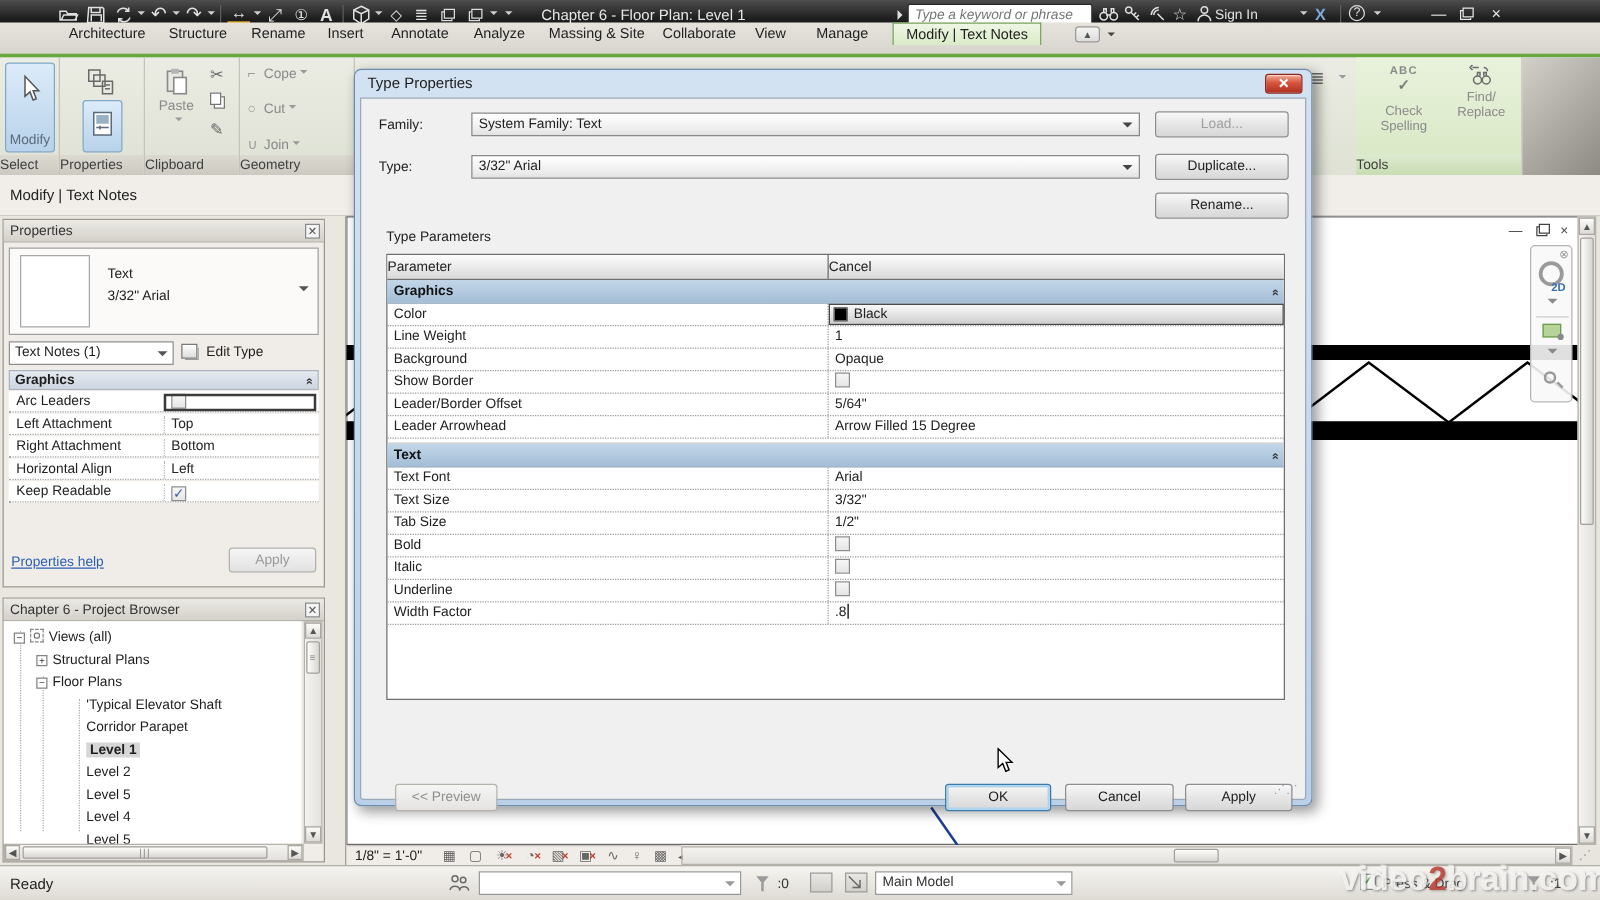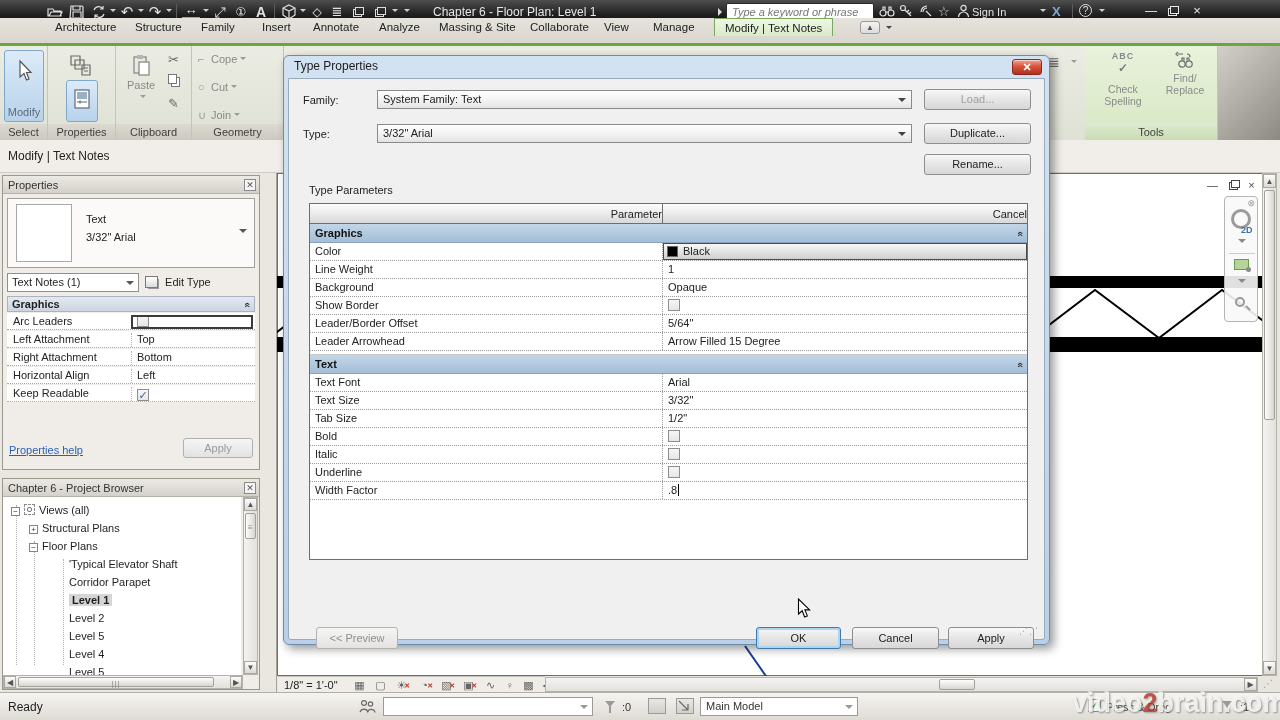--- a/index.html
+++ b/index.html
@@ -25,21 +25,21 @@
 #tabsrow{left:0;top:18px;width:1280px;height:32px;background:linear-gradient(#e6e3dd,#d5d2cb)}
 .rtab{position:absolute;top:1px;height:17px;line-height:17px;padding:0 9px;color:#222;font-size:11.5px}
 #ctxtab{position:absolute;top:0;height:18px;line-height:18px;padding:0 10px;background:linear-gradient(#eef6e4,#d9ebc8);border:1px solid #7aa85e;border-bottom:0;color:#1e1e1e;font-size:11.5px}
 #ribcollapse{position:absolute;left:860px;top:3px;width:20px;height:13px;background:linear-gradient(#f4f4f2,#ddd);border:1px solid #9a9a9a;border-radius:3px;text-align:center;line-height:11px;font-size:8px;color:#555}
 #ribcollapse-dd{position:absolute;left:886px;top:8px;border:3.5px solid transparent;border-top-color:#444}
 #greenline{left:0;top:43px;width:1280px;height:3px;background:#69a83f}
 
 
 #panelsrow{left:0;top:46px;width:1280px;height:94px;background:linear-gradient(#ebece3,#dee1d4)}
 .panel{position:absolute;top:0;height:94px;border-right:1px solid #c6c3bb}
-.plabel{position:absolute;bottom:0;left:0;right:0;height:16px;background:linear-gradient(#dcd9d1,#ccc9c1);text-align:center;line-height:16px;color:#3f3f3f}
+.plabel{position:absolute;bottom:0;left:0;right:0;height:16px;background:linear-gradient(#dcd9d1,#ccc9c1);line-height:16px;color:#3f3f3f}
 .bigbtn{position:absolute;border-radius:3px;text-align:center}
 .hl{background:linear-gradient(#dcebf9,#b7d2ea);border:1px solid #7fa8cc}
 #modifybtn{left:4px;top:4px;width:40px;height:72px}
 #modifybtn .lbl{position:absolute;bottom:3px;width:100%;color:#5c6b7a}
 #propbigbtn{left:18px;top:34px;width:32px;height:42px}
 .smicon{position:absolute;color:#6a6a6a;font-size:13px}
 .gitem{position:absolute;color:#8a8a8a;font-size:11px;white-space:nowrap}
 .gitem .gic{display:inline-block;width:13px;color:#9a9a9a;font-size:11px}
 .gdd{display:inline-block;margin-left:3px;border:3px solid transparent;border-top-color:#9a9a9a;vertical-align:middle}
 #toolspanel{background:linear-gradient(#e9f2dc,#d7e7c3)}
@@ -136,21 +136,21 @@
 #dclose{position:absolute;right:7px;top:3px;width:30px;height:16px;background:linear-gradient(#f2a795,#d8553d 45%,#b03020);border:1px solid #8a2a1e;border-radius:3px;color:#fff;font-weight:bold;text-align:center;line-height:14px;font-size:11px;box-shadow:inset 0 1px 0 rgba(255,255,255,.5)}
 #dbody{position:absolute;left:4px;right:4px;top:22px;bottom:4px;background:#f0f0f0;border:1px solid #9ab;border-radius:0 0 3px 3px}
 .dlabel{position:absolute;left:14px;color:#222}
 .combo{position:absolute;height:19px;background:linear-gradient(#fff,#eee 70%,#e2e2e2);border:1px solid #8a8a8a;line-height:17px;padding-left:5px;color:#222}
 .combo .dd{position:absolute;right:5px;top:7px;border:4px solid transparent;border-top-color:#444}
 .dbtn{position:absolute;width:107px;height:21px;background:linear-gradient(#f8f8f8,#e7e7e7 45%,#d7d7d7);border:1px solid #8e8e8e;border-radius:3px;text-align:center;line-height:19px;color:#222}
 .disabled{color:#9f9f9f}
 #tplabel{position:absolute;left:20px;top:105px;color:#222}
 #ttable{position:absolute;left:20px;top:124px;width:719px;height:357px;background:#fff;border:1px solid #6e6e6e}
 .throw{display:flex;height:20px;background:linear-gradient(#fdfdfd,#d9d9d9);border-bottom:1px solid #6e6e6e}
-.thc{text-align:right;line-height:20px;color:#222}
+.thc{text-align:left;line-height:20px;color:#222}
 .thc:first-child{width:353px;border-right:1px solid #6e6e6e}
 .thc:last-child{flex:1}
 .dsec{position:relative;height:19px;background:linear-gradient(#c3d6e8,#a3bed7);border-bottom:1px solid #8ba4bc;font-weight:bold;line-height:18px;padding-left:5px;color:#111}
 .dtr{display:flex;height:18px;border-bottom:1px dotted #9a9a9a}
 .dtp{width:353px;border-right:1px dotted #9a9a9a;line-height:17px;padding-left:5px;color:#222}
 .dtv{flex:1;line-height:17px;padding-left:5px;color:#222;position:relative}
 .vbtn{background:linear-gradient(#f8f8f8,#cfcfcf);border:1px solid #4a4a4a;padding-left:3px;display:flex;align-items:center}
 .swatch{display:inline-block;width:11px;height:11px;background:#000;border:1px solid #666;margin-right:5px}
 .caret{display:inline-block;width:1px;height:12px;background:#000;vertical-align:-2px;margin-left:1px}
 #dpreview{position:absolute;left:27px;top:548px;width:82px;height:22px;background:linear-gradient(#f5f5f4,#e4e3e1);border:1px solid #b5b2ac;border-radius:3px;text-align:center;line-height:20px;color:#8f8f8f}
@@ -251,21 +251,21 @@
     <span class="tbi" style="left:1079px"><span style="display:inline-block;width:13px;height:13px;border:1px solid #ddd;border-radius:50%;line-height:12px;font-size:10px">?</span></span>
     <span class="qdd" style="left:1099px"></span>
     <span class="winbtn" style="left:1143px">—</span>
     <span class="winbtn" style="left:1166px"><span class="restico" style="border-color:#e8e8e8;box-shadow:-2px 2px 0 -1px #1a1a1a,-2px 2px 0 0 #e8e8e8"></span></span>
     <span class="winbtn" style="left:1189px;font-size:13px">×</span>
   </div>
 
   <div id="tabsrow" class="abs">
     <span class="rtab" style="left:46px">Architecture</span>
     <span class="rtab" style="left:126px">Structure</span>
-    <span class="rtab" style="left:192px">Family</span>
+    <span class="rtab" style="left:192px">Rename</span>
     <span class="rtab" style="left:253px">Insert</span>
     <span class="rtab" style="left:304px">Annotate</span>
     <span class="rtab" style="left:370px">Analyze</span>
     <span class="rtab" style="left:430px">Massing &amp; Site</span>
     <span class="rtab" style="left:521px">Collaborate</span>
     <span class="rtab" style="left:595px">View</span>
     <span class="rtab" style="left:644px">Manage</span>
     <span id="ctxtab" style="left:714px">Modify | Text Notes</span>
     <span id="ribcollapse">▲</span>
     <span id="ribcollapse-dd" class="abs"></span>

